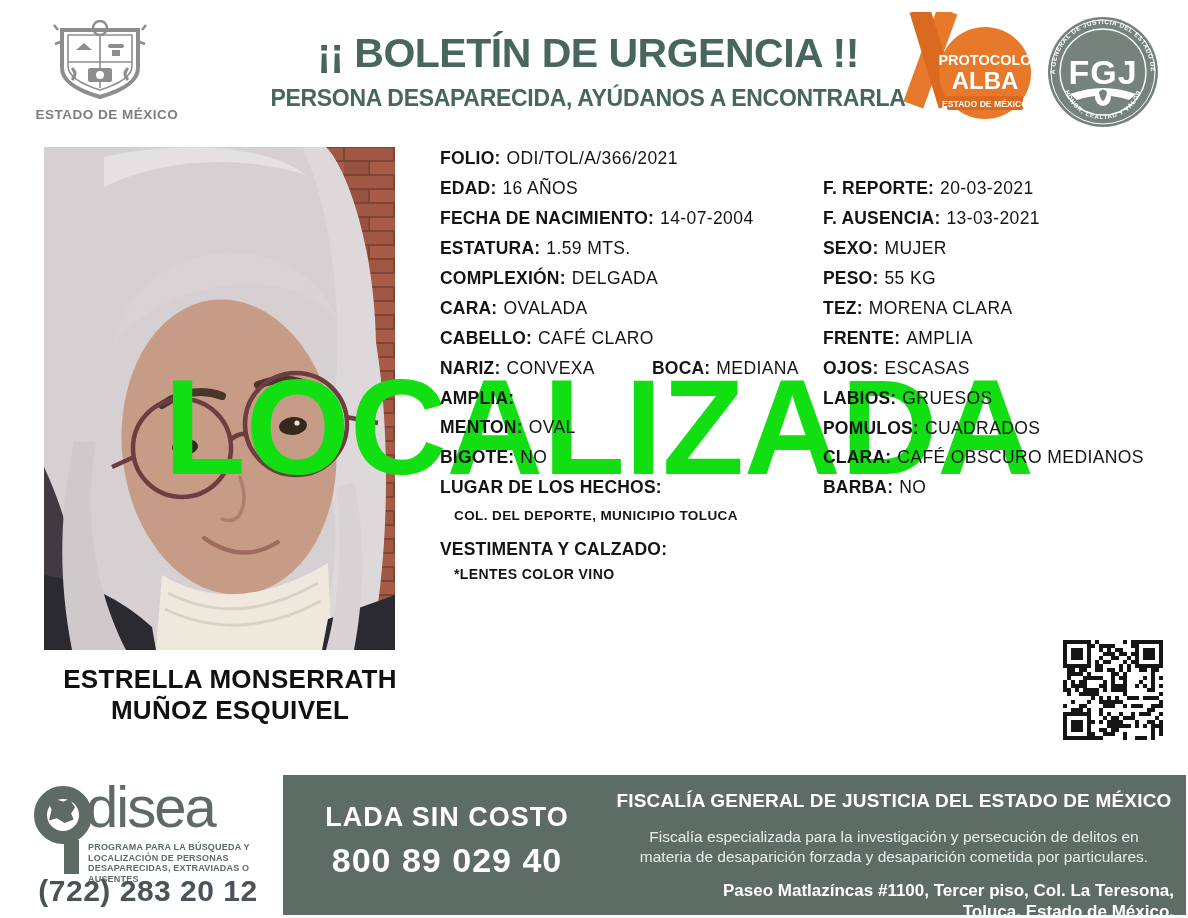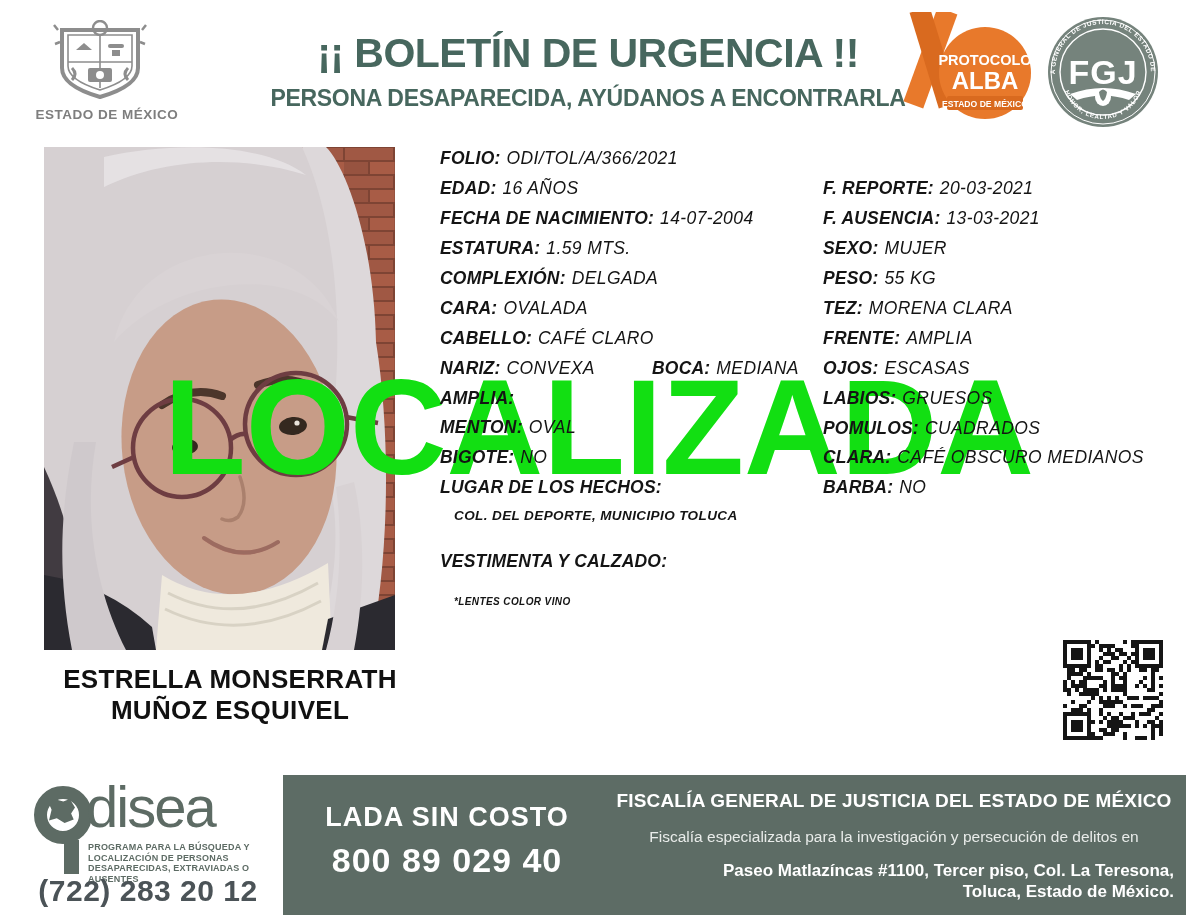--- a/index.html
+++ b/index.html
@@ -18,33 +18,33 @@
 
   
   .photo{position:absolute;left:44px;top:147px;width:351px;height:503px;z-index:1;}
 
   
   .watermark{position:absolute;left:160px;top:352px;z-index:2;pointer-events:none;}
   .watermark text{font-family:"Liberation Sans",sans-serif;font-weight:800;
         font-size:136px;fill:var(--watermark,#12df12);}
 
   
-  .fields{position:absolute;z-index:3;font-size:17.5px;font-style:italic;}
+  .fields{position:absolute;z-index:3;font-size:17.5px;}
   #fields-left{left:440px;top:144px;width:390px;}
   #fields-right{left:823px;top:174px;width:360px;}
   .frow{height:29.9px;display:flex;align-items:center;white-space:nowrap;}
   .frow.gap6{margin-top:6px;}
-  .frow.gap10{margin-top:18px;}
+  .frow.gap10{margin-top:6px;}
   .flabel{font-weight:800;margin-right:6px;letter-spacing:.2px;}
   .fvalue{font-weight:400;letter-spacing:.4px;}
   .pair2{position:absolute;left:212px;display:flex;align-items:center;}
   .frow{position:relative;}
   .fsub{height:26px;font-size:13.5px;font-weight:600;padding-left:14px;letter-spacing:.4px;
         display:flex;align-items:center;}
-  .fsub.small{height:18px;font-size:10px;margin-top:16px;}
+  .fsub.small{height:18px;font-size:14px;}
 
   
   .person-name{position:absolute;left:28px;top:664px;width:404px;z-index:3;text-align:center;
         font-size:26px;font-weight:800;line-height:31px;letter-spacing:.3px;color:#111;}
 
   
   .qr{position:absolute;left:1063px;top:640px;width:100px;height:100px;}
 
   
   .footer-gray{position:absolute;left:283px;top:775px;width:903px;height:140px;
@@ -630,20 +630,21 @@
 
   <div class="lada">
     <div class="lada-label">LADA SIN COSTO</div>
     <div class="lada-number">800 89 029 40</div>
   </div>
 
   <div class="fiscalia">
     <div class="fiscalia-title">FISCALÍA GENERAL DE JUSTICIA DEL ESTADO DE MÉXICO</div>
     <div class="fiscalia-desc">
       <div>Fiscalía especializada para la investigación y persecución de delitos en</div>
+      <div>materia de desaparición forzada y desaparición cometida por particulares.</div>
     </div>
     <div class="fiscalia-address">
       <div>Paseo Matlazíncas #1100, Tercer piso, Col. La Teresona,</div>
       <div>Toluca, Estado de México.</div>
     </div>
   </div>
 
 </div>
 
 </body></html>

